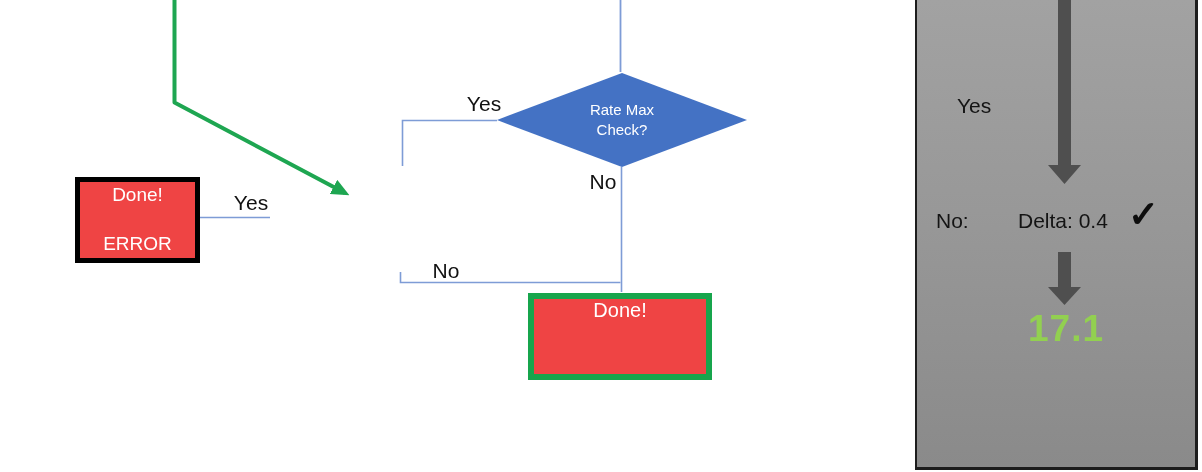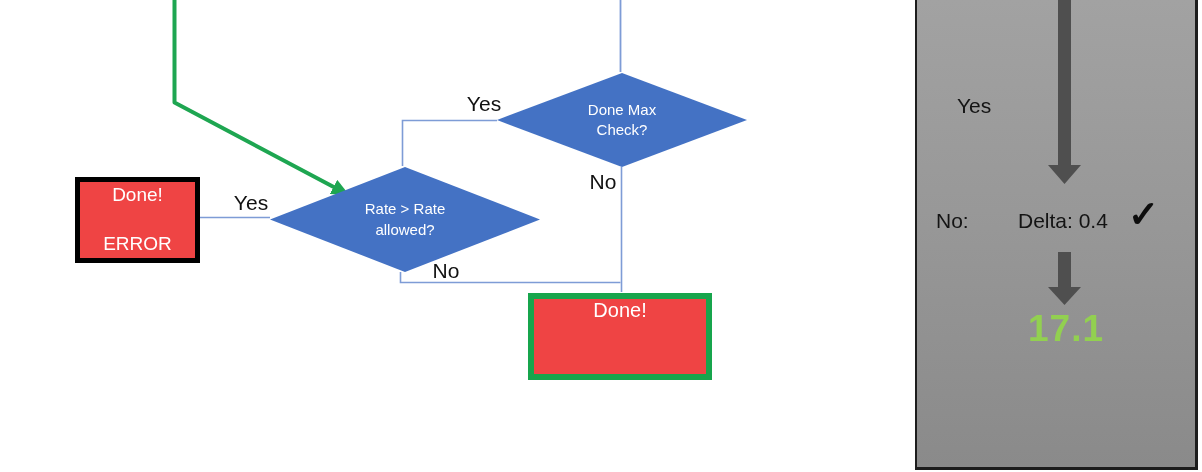--- a/index.html
+++ b/index.html
@@ -86,28 +86,24 @@
       <rect x="1058" y="0" width="13" height="166" fill="#4F4F4F"></rect>
       <polygon points="1048,165 1081,165 1064.5,184" fill="#4F4F4F"></polygon>
     </g>
     <g>
       <rect x="1058" y="252" width="13" height="36" fill="#4F4F4F"></rect>
       <polygon points="1048,287 1081,287 1064.5,305" fill="#4F4F4F"></polygon>
     </g>
   </svg>
 
   <div class="diamond" style="left:497px;top:73px;width:250px;height:94px;">
-    <span>Done Max</span>
+    <span>Rate Max</span>
     <span>Check?</span>
   </div>
 
-  <div class="diamond" style="left:270px;top:167px;width:270px;height:105px;">
-    <span>Rate &gt; Rate</span>
-    <span>allowed?</span>
-  </div>
 
   <div class="flowbox box-done-error">
     <span>Done!</span>
     <span>ERROR</span>
   </div>
 
   <div class="flowbox box-done">
     <span>Done!</span>
   </div>
 

